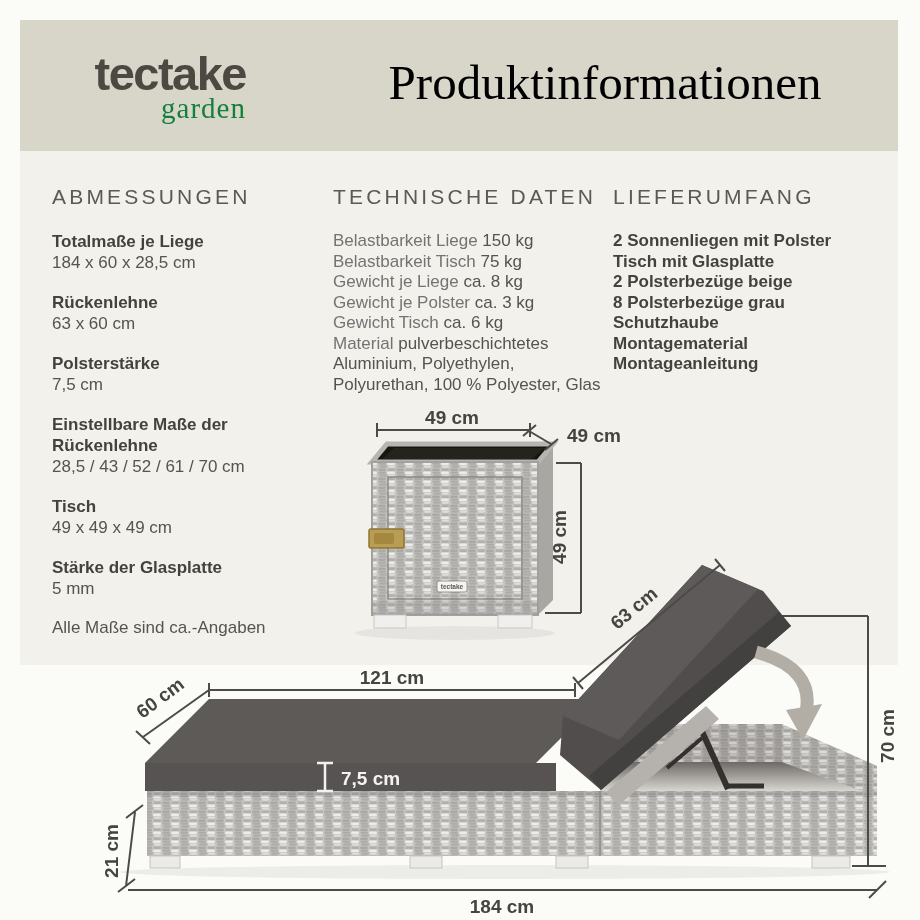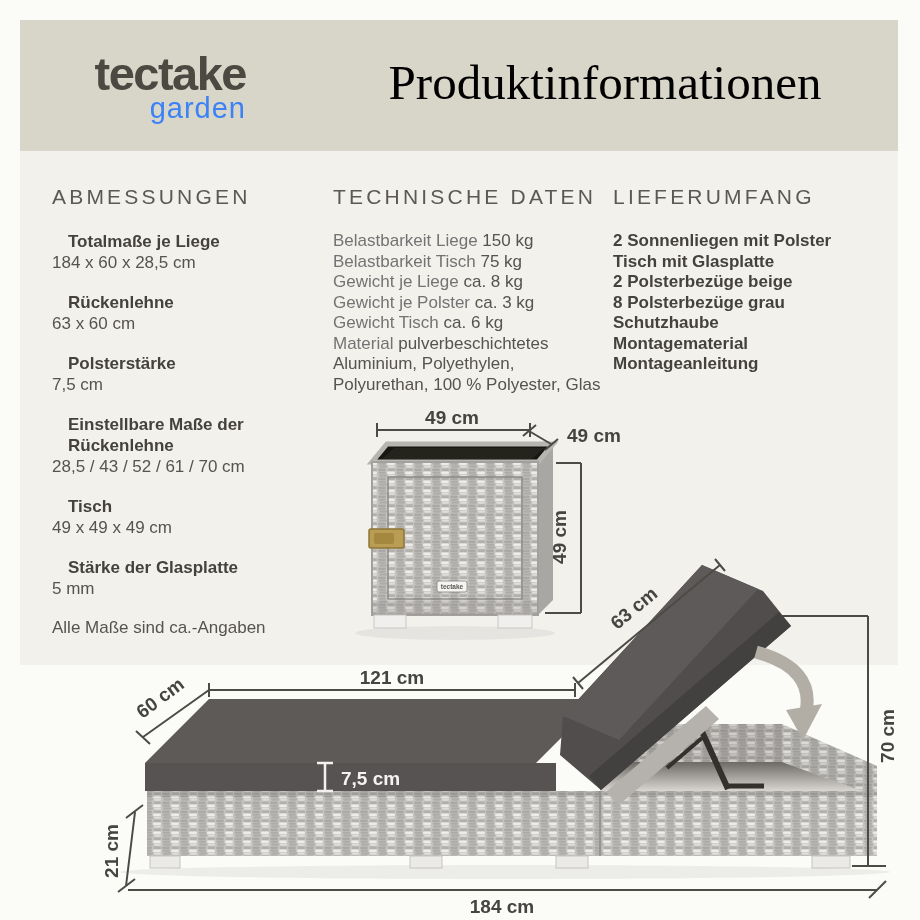--- a/index.html
+++ b/index.html
@@ -4,31 +4,31 @@
 <style>
   html,body{margin:0;padding:0;width:920px;height:920px;overflow:hidden;}
   .page{position:relative;width:920px;height:920px;background:#fbfbf8;
         font-family:"Liberation Sans",sans-serif;color:#45433e;}
   .band{position:absolute;left:20px;width:878px;}
   .band.header{top:20px;height:131px;background:#d8d5c9;}
   .band.content{top:151px;height:514px;background:#f2f1ec;}
   
   .logo{position:absolute;left:74px;top:50px;width:172px;text-align:right;line-height:1;}
   .logo-main{font-size:47px;font-weight:700;letter-spacing:-1.5px;color:#4b4941;}
-  .logo-sub{font-family:Liberation Sans, sans-serif;font-size:29px;color:#3b82f6;
+  .logo-sub{font-family:Liberation Serif, serif;font-size:29px;color:#15803d;
             margin-top:-3px;letter-spacing:1px;}
   
   .title{position:absolute;left:320px;right:30px;top:54px;text-align:center;
          font-family:"Liberation Serif",serif;font-size:49px;font-weight:400;color:#000000;}
   
   .col{position:absolute;top:185px;width:276px;}
   .col1{left:52px;} .col2{left:333px;} .col3{left:613px;}
   .col-heading{font-size:21px;font-weight:400;letter-spacing:3.2px;color:#5b5951;margin:0 0 22px 0;}
   .group{margin-bottom:19px;}
-  .group .lab{font-size:17px;font-weight:700;color:#44423b;line-height:21px;margin-left:16px;}
+  .group .lab{font-size:17px;font-weight:700;color:#44423b;line-height:21px;}
   .group .val{font-size:17px;font-weight:400;color:#56544c;line-height:21px;}
   .note{font-size:17px;color:#56544c;margin-top:16px;}
   .trow{font-size:17px;line-height:20.5px;color:#56544c;}
   .trow b{color:#737373;font-weight:400;}
   .litem{font-size:17px;line-height:20.5px;font-weight:700;color:#44423b;}
   
   svg.diagram{position:absolute;left:0;top:0;pointer-events:none;}
   svg text{font-family:"Liberation Sans",sans-serif;font-size:19px;font-weight:600;fill:#454440;}
   svg text.wlab{fill:#f4f3f1;}
   svg text.badge-t{font-size:6.5px;font-weight:700;fill:#5a5852;}

